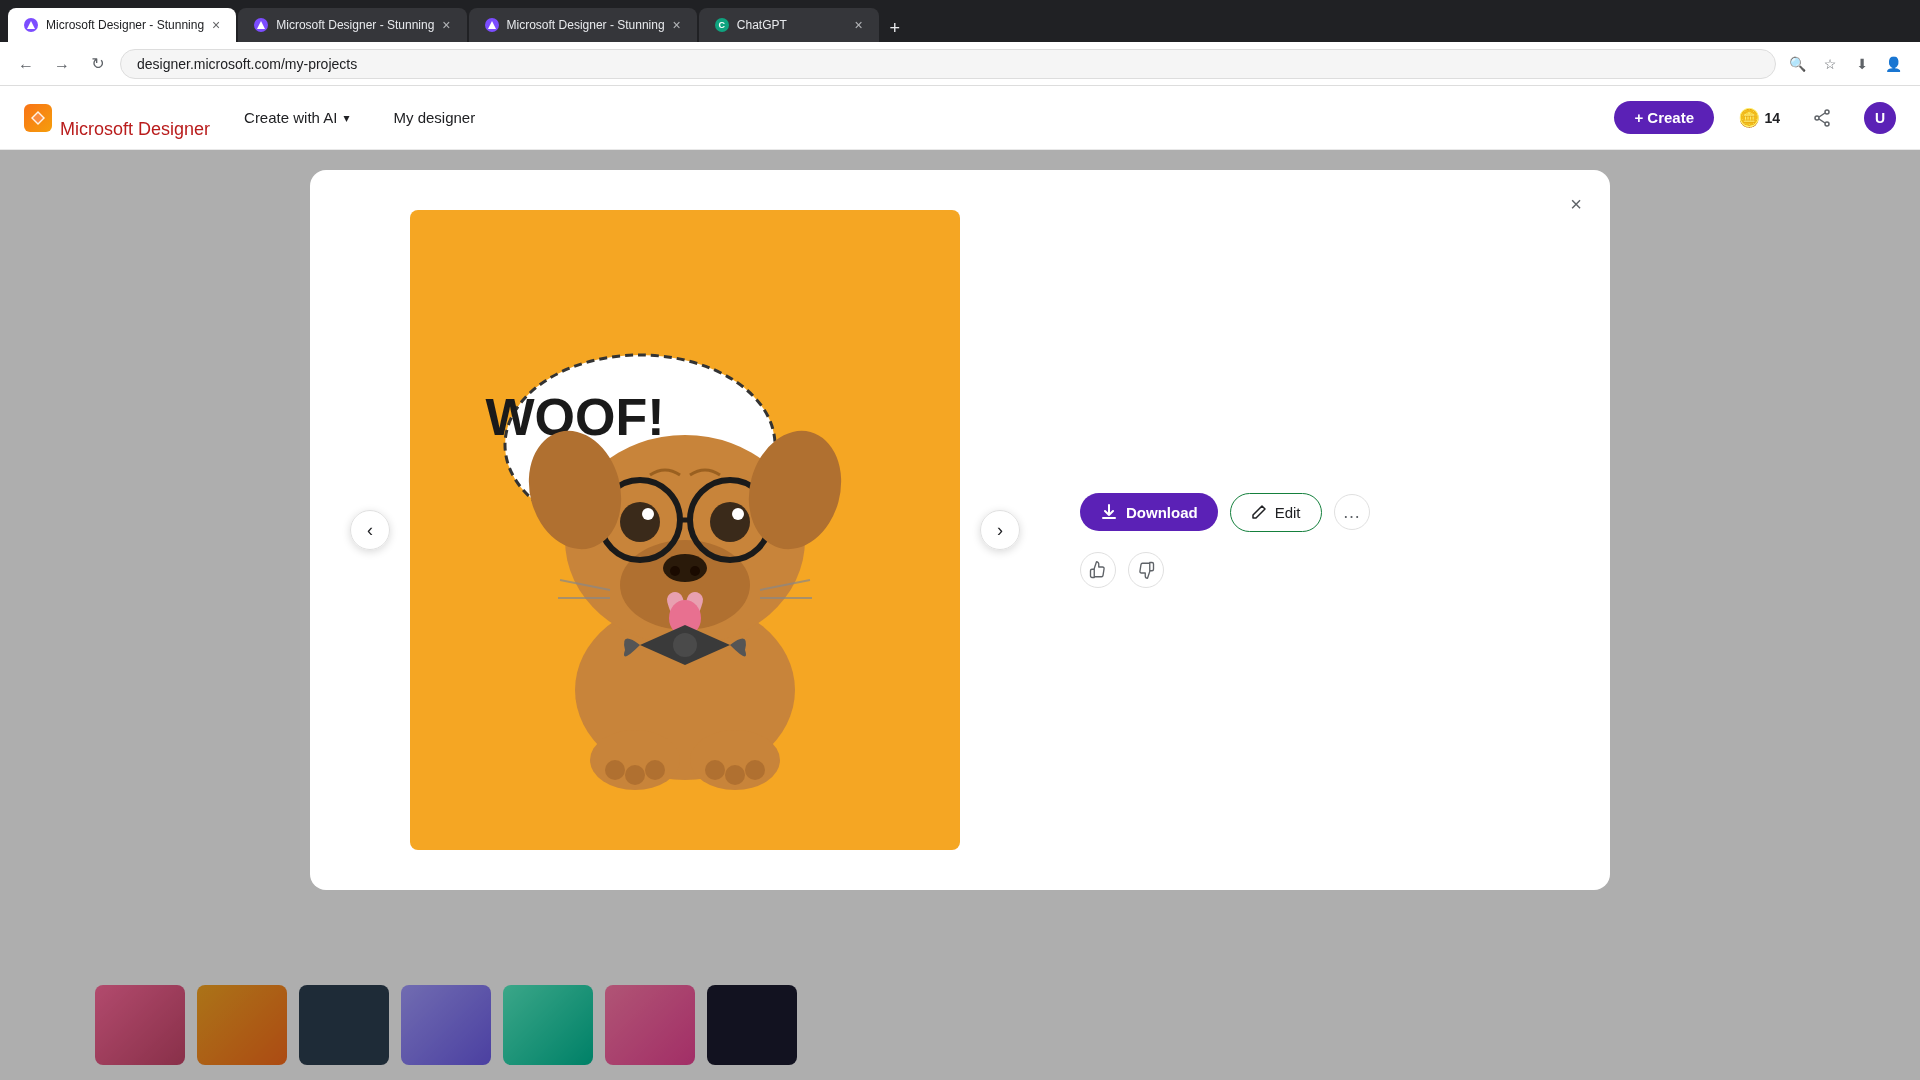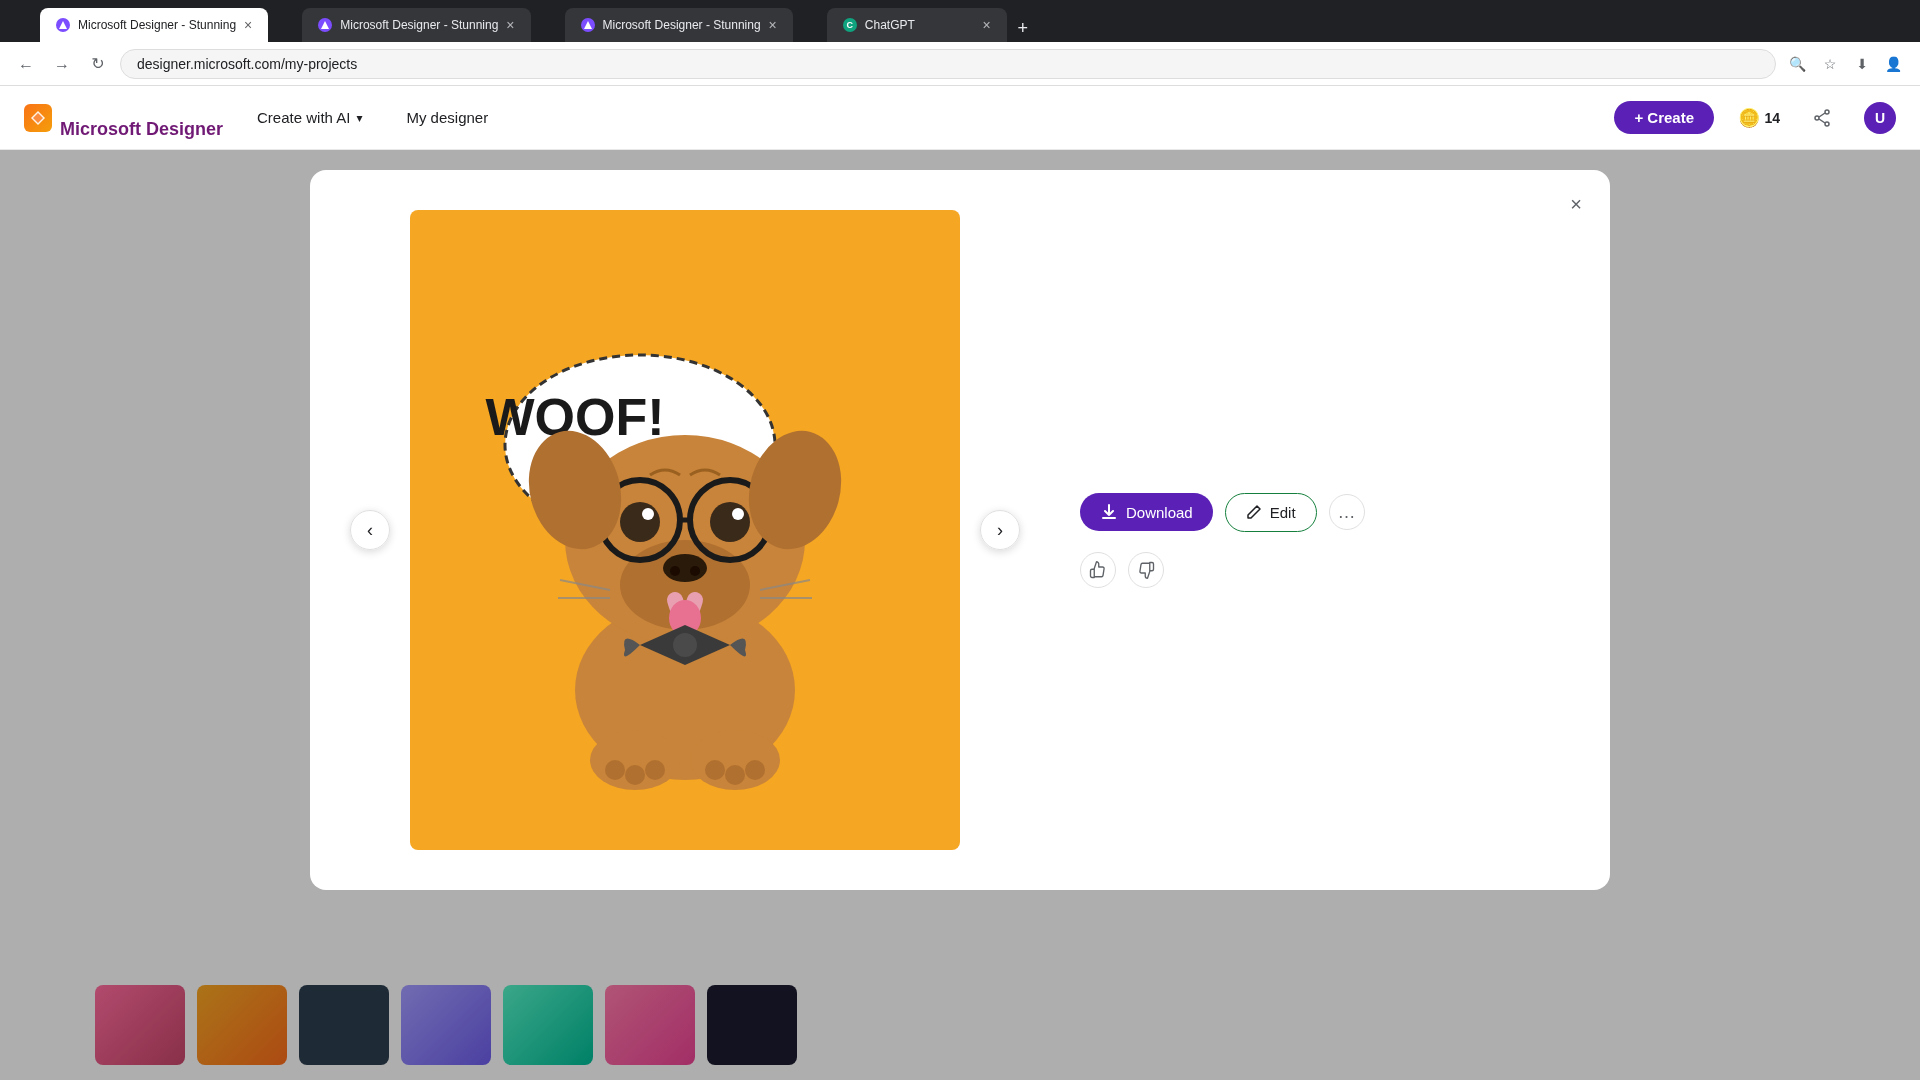--- a/index.html
+++ b/index.html
@@ -1,38 +1,38 @@
 <!DOCTYPE html>
 <html><head>
   <meta charset="utf-8">
   <style>
     * { margin: 0; padding: 0; box-sizing: border-box; }
     body { width: 1920px; height: 1080px; overflow: hidden; font-family: 'Segoe UI', Arial, sans-serif; background: #f5f5f5; }
 
     
     .browser-chrome { background: #202124; width: 100%; }
     .tab-bar { display: flex; align-items: flex-end; padding: 8px 0 0 8px; background: #202124; height: 42px; }
-    .tab { display: flex; align-items: center; padding: 0 16px; height: 34px; border-radius: 8px 8px 0 0; font-size: 13px; color: #e8eaed; background: #35363a; min-width: 180px; max-width: 240px; margin-right: 2px; gap: 8px; cursor: pointer; margin-left: 32px; }
+    .tab { display: flex; align-items: center; padding: 0 16px; height: 34px; border-radius: 8px 8px 0 0; font-size: 13px; color: #e8eaed; background: #35363a; min-width: 180px; max-width: 240px; margin-right: 2px; gap: 8px; cursor: pointer; }
     .tab.active { background: #fff; color: #202124; }
     .tab-favicon { width: 14px; height: 14px; border-radius: 50%; background: #7c4dff; display: flex; align-items: center; justify-content: center; flex-shrink: 0; }
     .tab-title { overflow: hidden; text-overflow: ellipsis; white-space: nowrap; flex: 1; font-size: 12px; }
     .tab-close { opacity: 0.7; font-size: 14px; cursor: pointer; }
     .new-tab-btn { width: 28px; height: 28px; display: flex; align-items: center; justify-content: center; color: #e8eaed; font-size: 18px; cursor: pointer; }
 
     .address-bar { background: #fff; height: 44px; display: flex; align-items: center; padding: 0 12px; gap: 8px; border-bottom: 1px solid #ddd; }
     .nav-btn { width: 28px; height: 28px; display: flex; align-items: center; justify-content: center; color: #5f6368; font-size: 16px; cursor: pointer; border-radius: 50%; }
     .address-input { flex: 1; height: 30px; border: 1px solid #ddd; border-radius: 15px; padding: 0 16px; font-size: 14px; background: #f5f5f5; color: #202124; outline: none; }
     .address-icons { display: flex; gap: 4px; align-items: center; }
     .addr-icon { width: 28px; height: 28px; display: flex; align-items: center; justify-content: center; cursor: pointer; color: #5f6368; font-size: 14px; border-radius: 50%; }
 
     
     .app-header { background: #fff; height: 64px; display: flex; align-items: center; padding: 0 24px; border-bottom: 1px solid #e8e8e8; gap: 24px; }
     .logo-area { display: flex; align-items: center; gap: 8px; }
     .logo-diamond { width: 28px; height: 28px; background: linear-gradient(135deg, #f97316, #f59e0b); border-radius: 6px; transform: rotate(0deg); display: flex; align-items: center; justify-content: center; }
-    .logo-text { font-size: 18px; font-weight: 700; color: #701a75; margin-top: 24px; }
+    .logo-text { font-size: 18px; font-weight: 400; color: #b91c1c; margin-top: 24px; }
     .create-ai-btn { display: flex; align-items: center; gap: 6px; font-size: 15px; font-weight: 500; color: #202124; cursor: pointer; padding: 6px 10px; border-radius: 6px; }
     .chevron-icon { font-size: 12px; }
     .my-projects-link { font-size: 15px; font-weight: 500; color: #202124; cursor: pointer; padding: 6px 10px; border-radius: 6px; }
     .header-spacer { flex: 1; }
     .create-btn { background: #5b21b6; color: #fff; border: none; border-radius: 20px; padding: 8px 20px; font-size: 15px; font-weight: 600; cursor: pointer; display: flex; align-items: center; gap: 6px; }
     .coins-area { display: flex; align-items: center; gap: 4px; font-size: 14px; font-weight: 600; color: #202124; }
     .coin-icon { color: #f59e0b; font-size: 18px; }
     .header-icon-btn { width: 36px; height: 36px; display: flex; align-items: center; justify-content: center; cursor: pointer; border-radius: 50%; color: #5f6368; }
     .avatar { width: 32px; height: 32px; border-radius: 50%; background: #5b21b6; display: flex; align-items: center; justify-content: center; color: #fff; font-size: 14px; font-weight: 600; cursor: pointer; }
 
@@ -47,21 +47,21 @@
     
     .modal-image-area { position: relative; flex-shrink: 0; display: flex; align-items: center; gap: 20px; }
     .nav-arrow { width: 40px; height: 40px; border-radius: 50%; background: rgba(255,255,255,0.9); border: 1px solid #e0e0e0; display: flex; align-items: center; justify-content: center; cursor: pointer; font-size: 18px; color: #202124; box-shadow: 0 2px 8px rgba(0,0,0,0.15); }
 
     .dog-image { width: 550px; height: 640px; border-radius: 8px; background: #f5a623; position: relative; overflow: hidden; display: flex; align-items: center; justify-content: center; }
 
     
     .modal-right { flex: 1; padding-top: 20px; }
     .image-title { font-size: 32px; font-weight: 500; color: #202124; margin-bottom: 24px; padding-bottom: 16px; border-bottom: 1px solid #e8e8e8; }
     .action-buttons { display: flex; align-items: center; gap: 12px; margin-bottom: 20px; }
-    .download-btn { background: #5b21b6; color: #fff; border: none; border-radius: 20px; padding: 10px 20px; font-size: 15px; font-weight: 400; cursor: pointer; display: flex; align-items: center; gap: 8px; }
+    .download-btn { background: #5b21b6; color: #fff; border: none; border-radius: 20px; padding: 10px 20px; font-size: 15px; font-weight: 700; cursor: pointer; display: flex; align-items: center; gap: 8px; }
     .edit-btn { background: #fff; color: #202124; border: 1px solid #15803d; border-radius: 20px; padding: 10px 20px; font-size: 15px; font-weight: 500; cursor: pointer; display: flex; align-items: center; gap: 8px; }
     .more-btn { width: 36px; height: 36px; border: 1px solid #e0e0e0; border-radius: 50%; background: #fff; cursor: pointer; display: flex; align-items: center; justify-content: center; font-size: 18px; color: #5f6368; }
     .feedback-buttons { display: flex; gap: 12px; align-items: center; }
     .feedback-btn { width: 36px; height: 36px; border: 1px solid #e0e0e0; border-radius: 50%; background: #fff; cursor: pointer; display: flex; align-items: center; justify-content: center; font-size: 18px; color: #5f6368; }
     .thumb { width: 90px; height: 80px; border-radius: 8px; overflow: hidden; flex-shrink: 0; cursor: pointer; }
     .thumb-1 { background: linear-gradient(135deg, #ff6b9d, #c44569); }
     .thumb-2 { background: linear-gradient(135deg, #f5a623, #f76b1c); }
     .thumb-3 { background: #2c3e50; }
     .thumb-4 { background: linear-gradient(135deg, #a29bfe, #6c5ce7); }
     .thumb-5 { background: linear-gradient(135deg, #55efc4, #00b894); }

